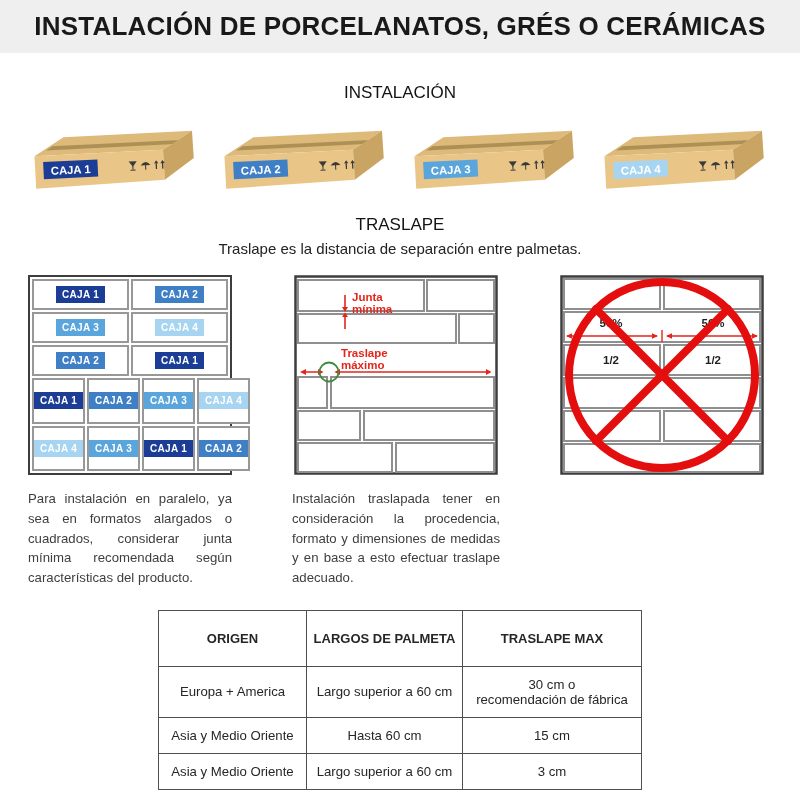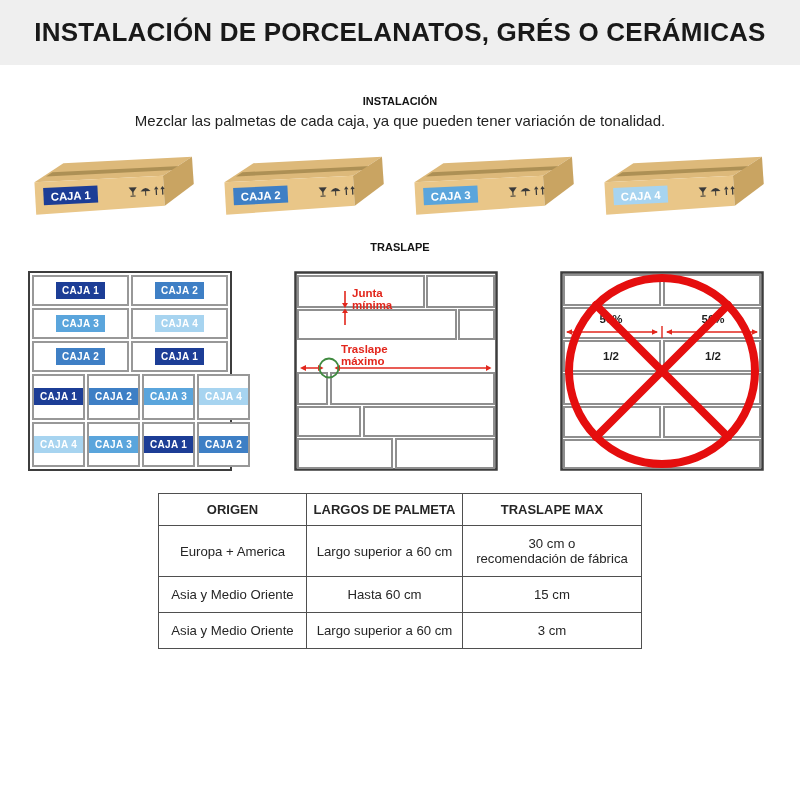--- a/index.html
+++ b/index.html
@@ -3,30 +3,30 @@
 <meta charset="utf-8">
 <style>
   * { margin: 0; padding: 0; box-sizing: border-box; }
   html, body { background: #ffffff; }
   body {
     width: 800px; height: 800px; margin: 0 auto;
     font-family: "Liberation Sans", "DejaVu Sans", sans-serif;
     color: #1f1f1f; overflow: hidden;
   }
   .titlebar {
-    height: 65px; background: #efefef;
+    height: 53px; background: #efefef;
     display: flex; align-items: center; justify-content: center;
   }
   .titlebar h1 {
     font-size: 26px; font-weight: 700; letter-spacing: 0.2px; color: #191919;
   }
   .intro { text-align: center; }
   .intro.first { margin-top: 30px; }
   .intro.second { margin-top: 16px; }
-  .intro h2 { font-size: 11px; font-weight: 700; color: #141414; }
+  .intro h2 { font-size: 17px; font-weight: 400; color: #141414; }
   .intro p { font-size: 15px; margin-top: 5px; color: #222; }
 
   .boxes-row {
     margin-top: 14px;
     display: flex; justify-content: center; gap: 18px;
   }
 
   .diagrams-row {
     margin-top: 18px;
     display: grid;
@@ -61,36 +61,35 @@
   .diagram-svg { display: block; }
 
   
   table.spec {
     margin: 22px auto 0; border-collapse: collapse; table-layout: fixed;
   }
   table.spec th, table.spec td {
     border: 1.5px solid #4f4f4f; text-align: center; vertical-align: middle;
     color: #262626;
   }
-  table.spec th { font-size: 13px; font-weight: 700; padding: 8px 4px; }
+  table.spec th { font-size: 13px; font-weight: 700; padding: 20px 4px; }
   table.spec td { font-size: 13.2px; font-weight: 400; padding: 10px 4px; white-space: pre-line; }
   table.spec col.c1 { width: 148px; }
   table.spec col.c2 { width: 156px; }
   table.spec col.c3 { width: 179px; }
 </style>
 </head>
 <body>
 
 <header class="titlebar">
   <h1>INSTALACIÓN DE PORCELANATOS, GRÉS O CERÁMICAS</h1>
 </header>
 
 <section class="intro first">
   <h2>INSTALACIÓN</h2>
-  <p>Mezclar las palmetas de cada caja, ya que pueden tener variación de tonalidad.</p>
 </section>
 
 <div class="boxes-row" id="boxes-row">
     <svg width="172" height="82" viewBox="0 0 190 88">
     <polygon points="6,42 148,35 180,14 38,21" fill="#ddb97a"></polygon>
     <polygon points="18.8,35.6 160.8,28.6 167.8,24 25.8,31" fill="#ad9055"></polygon>
     <polygon points="6,42 148,35 150,68 8,78" fill="#e9c688"></polygon>
     <polygon points="148,35 180,14 182,44 150,68" fill="#c9a462"></polygon>
     <g transform="rotate(-2.8 46 56)">
       <rect x="16" y="47" width="60" height="19" fill="#1c3d96"></rect>
@@ -192,20 +191,21 @@
           <rect x="1.7" y="3.4" width="1.4" height="6.2"></rect>
         <polygon points="9.4,0 7,3.4 11.8,3.4"></polygon>
           <rect x="8.7" y="3.4" width="1.4" height="6.2"></rect>
         </g>
     </g>
   </svg>
   </div>
 
 <section class="intro second">
   <h2>TRASLAPE</h2>
+  <p>Traslape es la distancia de separación entre palmetas.</p>
 </section>
 
 <div class="diagrams-row">
 
   <div class="diagram-col">
     <div class="grid-diagram" id="grid-diagram">
         <div class="grid-row short">
           <div class="grid-cell">
             <span class="caja-chip" style="background: rgb(28, 61, 150);">CAJA 1</span>
           </div>
@@ -251,20 +251,21 @@
             <span class="caja-chip" style="background: rgb(90, 165, 220);">CAJA 3</span>
           </div>
           <div class="grid-cell">
             <span class="caja-chip" style="background: rgb(28, 61, 150);">CAJA 1</span>
           </div>
           <div class="grid-cell">
             <span class="caja-chip" style="background: rgb(62, 127, 197);">CAJA 2</span>
           </div>
         </div>
       </div>
+    <p class="caption">Para instalación en paralelo, ya sea en formatos alargados o cuadrados, considerar junta mínima recomendada según características del producto.</p>
   </div>
 
   <div class="diagram-col">
     <svg class="diagram-svg" width="208" height="200" viewBox="0 0 204 200">
       <rect x="1.5" y="1.5" width="201" height="197" fill="#ffffff" stroke="#3d3d3d" stroke-width="2.5"></rect>
       <g fill="#ffffff" stroke="#8f8f8f" stroke-width="2">
         <rect x="4" y="5" width="126" height="31"></rect>
           <rect x="133" y="5" width="67" height="31"></rect>
         <rect x="4" y="39" width="158" height="29"></rect>
           <rect x="165" y="39" width="35" height="29"></rect>
@@ -292,20 +293,21 @@
       <g stroke="#e2261c" stroke-width="1.5" fill="#e2261c">
         <line x1="8" y1="97" x2="24" y2="97"></line>
         <polygon points="12,94 12,100 6,97" stroke="none"></polygon>
         <polygon points="24,94 24,100 29.5,97" stroke="none"></polygon>
         <line x1="46" y1="97" x2="196" y2="97"></line>
         <polygon points="46,94 46,100 40.5,97" stroke="none"></polygon>
         <polygon points="192,94 192,100 197.5,97" stroke="none"></polygon>
       </g>
       <circle cx="35" cy="97" r="9.5" fill="none" stroke="#3f8a3f" stroke-width="1.8"></circle>
     </svg>
+    <p class="caption">Instalación traslapada tener en consideración la procedencia, formato y dimensiones de medidas y en base a esto efectuar traslape adecuado.</p>
   </div>
 
   <div class="diagram-col">
     <svg class="diagram-svg" width="204" height="200" viewBox="0 0 204 200">
       <rect x="1.5" y="1.5" width="201" height="197" fill="#ffffff" stroke="#3d3d3d" stroke-width="2.5"></rect>
       <g fill="#ffffff" stroke="#8f8f8f" stroke-width="2">
         <rect x="4" y="4" width="96" height="30"></rect>
           <rect x="104" y="4" width="96" height="30"></rect>
         <rect x="4" y="37" width="196" height="30"></rect>
         <rect x="4" y="70" width="96" height="30"></rect>

